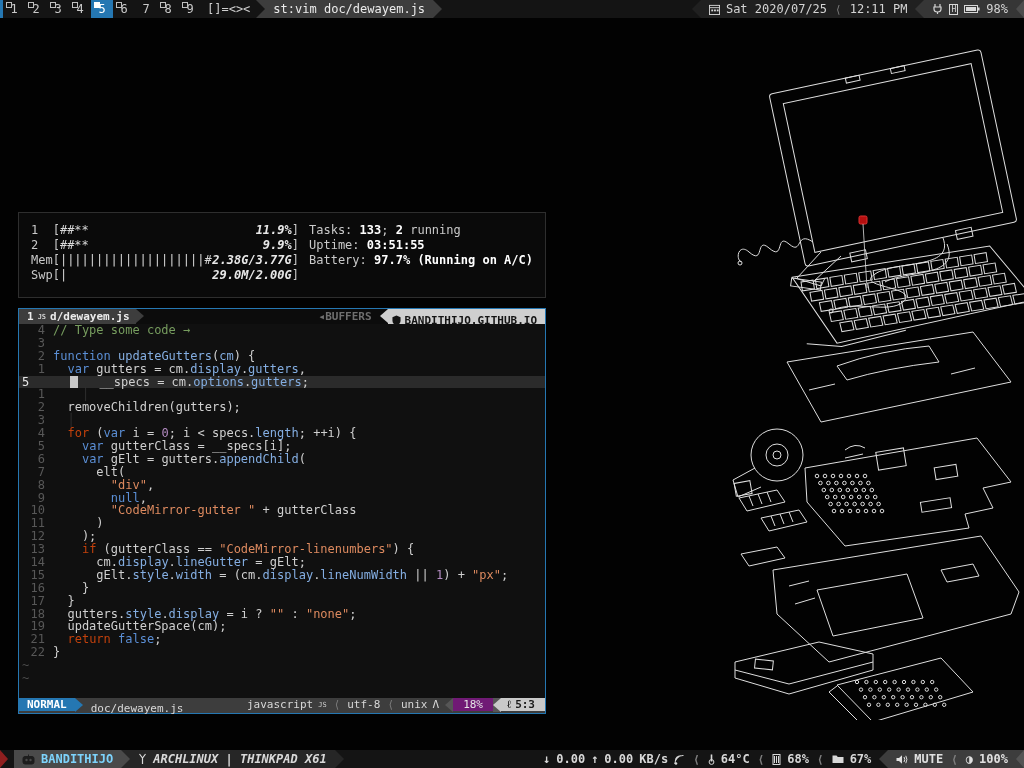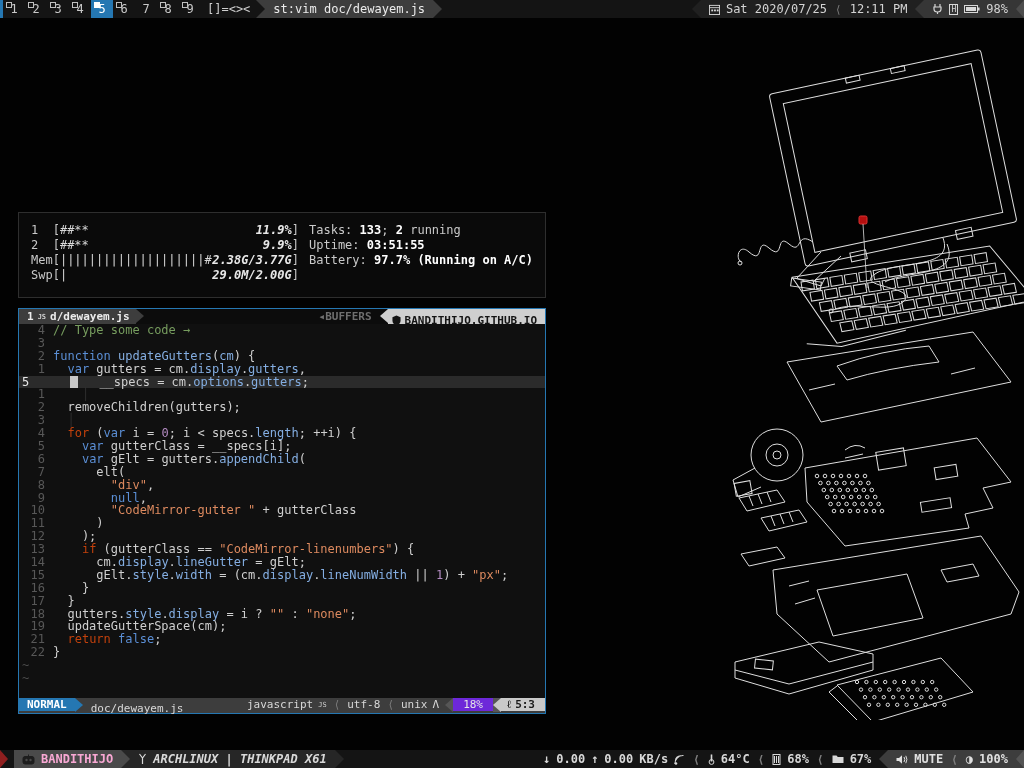--- a/index.html
+++ b/index.html
@@ -46,25 +46,25 @@
   .lnum.cur{color:#e8e8e8;text-align:left;padding-left:3px;}
   .lnum.tilde{color:#4a4a4a;text-align:left;padding-left:3px;}
   .p{color:#d0d0d0;} .k{color:#5b8fd6;} .s{color:#c2410c;} .f{color:#84aee2;}
   .str{color:#dd8a5f;} .c{color:#769c5e;} .num{color:#b48bc2;} .g{color:#2f2f2f;}
   .curblk{background:#c8c8c8;color:#101010;}
   #statusline{height:15px;display:flex;align-items:flex-start;font-size:11px;background:#3d3d3d;}
   .st-mode{background:#2577b2;color:#fff;font-weight:bold;display:flex;align-items:center;padding:0 8px;}
   .st-file{display:flex;align-items:center;padding:4px 8px;color:#d8d8d8;}
   .st-mid{flex:1;}
   .st-right{display:flex;align-items:center;gap:5px;color:#d8d8d8;padding-right:6px;}
-  .st-pct{background:#6d28d9;color:#e6e6e6;display:flex;align-items:center;padding:0 10px;}
+  .st-pct{background:#701a75;color:#e6e6e6;display:flex;align-items:center;padding:0 10px;}
   .st-pos{background:#c9c9c9;color:#1a1a1a;font-weight:bold;display:flex;align-items:center;gap:4px;padding:0 10px 0 6px;}
   
   .red-arrow{width:0;height:0;border-top:9px solid transparent;border-bottom:9px solid transparent;border-left:8px solid #8f1f1f;}
-  .bseg1{background:#4a4a4a;color:#f9a8d4;font-weight:bold;}
+  .bseg1{background:#4a4a4a;color:#7dd3fc;font-weight:bold;}
   .bseg2{background:#262626;color:#d9d9d9;font-weight:bold;font-style:italic;}
   .bseg3{background:#3d3d3d;color:#e0e0e0;font-weight:bold;}
   .stats{display:flex;align-items:center;gap:6px;color:#d8d8d8;font-weight:bold;}
   svg.mini{display:block;}
   
   #wall{position:absolute;left:725px;top:30px;}
 </style>
 </head>
 <body>
 

